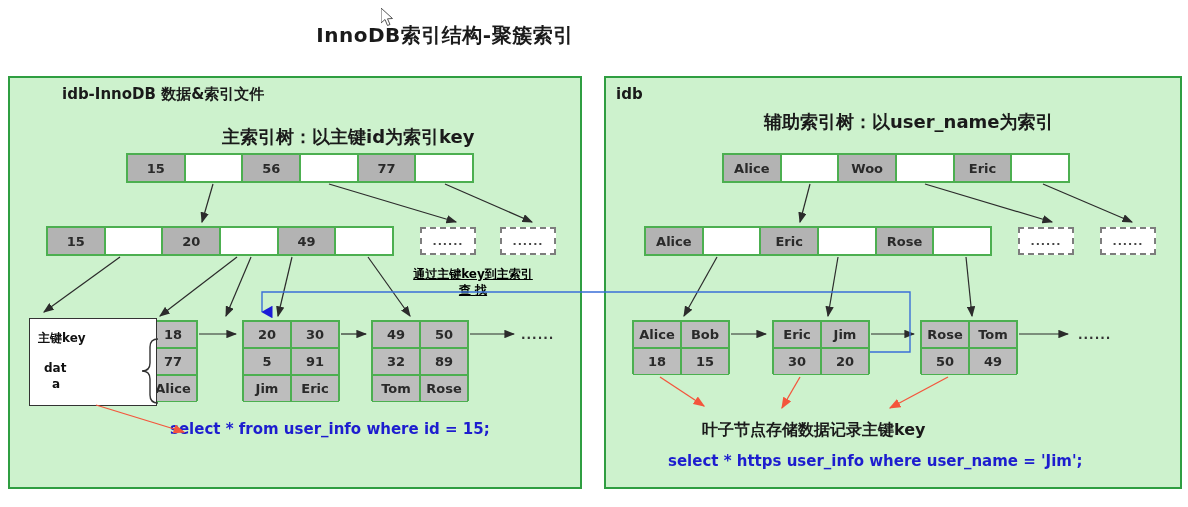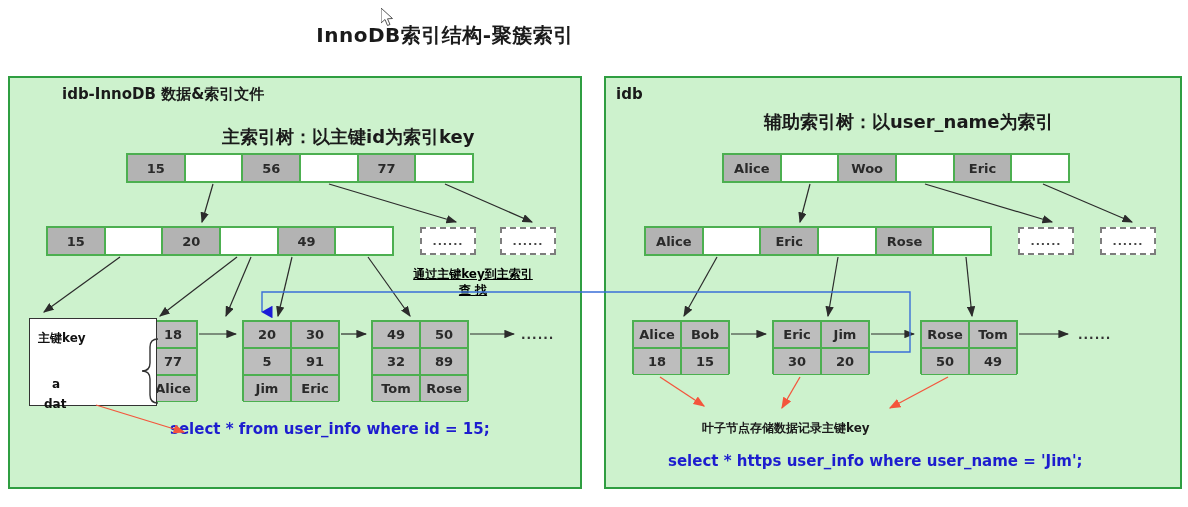--- a/index.html
+++ b/index.html
@@ -85,21 +85,21 @@
     color:#1d1dcf;font-weight:bold;font-size:15px;
     white-space:nowrap;
   }
   .anno-red{
     position:absolute;
     color:#ff2d17;font-weight:bold;font-size:14px;
     white-space:nowrap;
   }
   .anno-black{
     position:absolute;
-    color:#1a1a1a;font-weight:bold;font-size:12px;
+    color:#1a1a1a;font-weight:bold;font-size:16px;
     white-space:nowrap;
     padding-left:24px;
   }
   
   #callout{
     position:absolute;left:29px;top:318px;width:128px;height:88px;
     background:#ffffff;border:1.5px solid #333;box-sizing:border-box;
   }
   #callout .lbl{
     position:absolute;font-size:12px;font-weight:bold;color:#111;
@@ -194,21 +194,21 @@
     <div class="row">
         <div class="cell leafcell" style="width:48px;height:27px;">Tom</div>
                      <div class="cell leafcell" style="width:48px;height:27px;">Rose</div>
       </div>
   </div>
 
   <div class="inline-dots" style="left:521px;top:328px;">......</div>
 
   <div id="callout">
     <div class="lbl" style="left:8px;top:11px;">主键key</div>
-    <div class="lbl" style="left:14px;top:42px;margin-top:36px;">dat</div>
+    <div class="lbl" style="left:14px;top:42px;">dat</div>
     <div class="lbl" style="left:22px;top:58px;">a</div>
   </div>
 
   <div class="anno-blue" style="left:408px;top:266px;width:130px;">
     <span>通过主键key到主索引查</span>
     <span>找</span>
   </div>
 
   <div class="sql" style="left:170px;top:420px;">select  * from user_info  where id = 15;</div>
 

